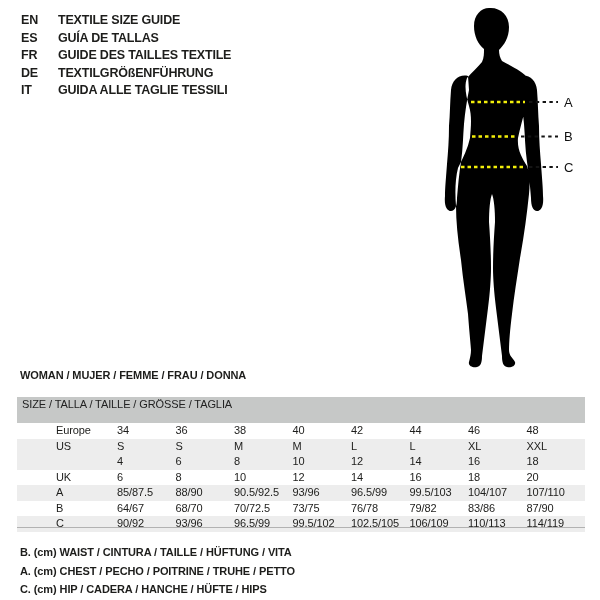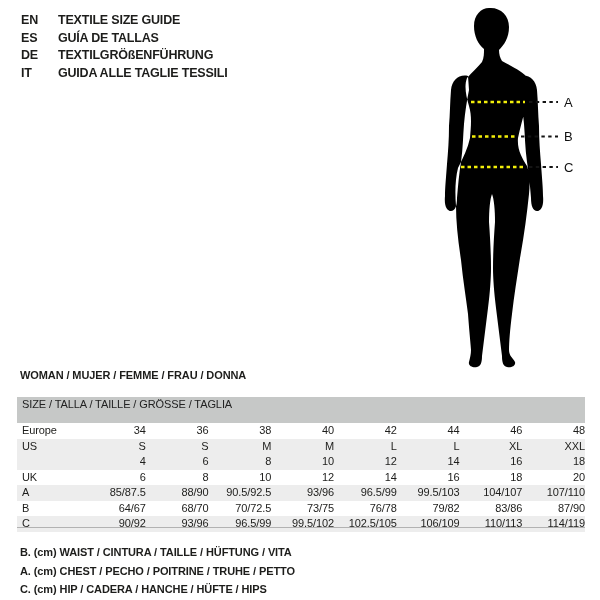--- a/index.html
+++ b/index.html
@@ -20,38 +20,42 @@
   .pointer-line { stroke:var(--pointer-color); stroke-width:1.8; stroke-dasharray:3.4 3.4; }
   .measure-label { font-size:13px; fill:#111; font-family:"Liberation Sans",sans-serif; }
   .heading { position:absolute; left:20px; top:369px; font-size:11px;
              font-weight:bold; letter-spacing:-0.1px; }
   .size-table { position:absolute; left:17px; top:397px; width:568px;
                 font-size:11px; letter-spacing:-0.1px; }
   .t-header { height:26px; line-height:15px; background:var(--header-bg);
               padding-left:5px; color:#222; }
   .t-row { display:flex; height:15.5px; line-height:15.5px; background:#fff; }
   .t-row.shaded { background:var(--stripe-bg); }
-  .t-label { width:66px; padding-left:5px; }
-  .t-cell { flex:1; text-align:right; }
+  .t-label { width:66px; padding-left:5px;margin-left:34px; }
+  .t-cell { flex:1; text-align:left; }
   .table-rule { position:absolute; left:17px; top:527px; width:568px;
                 height:1px; background:#b2b2b2; }
   .legend-block { position:absolute; left:20px; top:546px; }
   .legend-row { height:18.5px; font-size:11px; font-weight:bold; letter-spacing:-0.1px; }
 </style>
 </head>
 <body style="--header-bg: #c6c8c7; --stripe-bg: #ededed; --measure-color: #f2ee0a; --pointer-color: #141414;">
 
 <div class="lang-block">
     <div class="lang-row">
       <span class="lang-code">EN</span>
       <span class="lang-label">TEXTILE SIZE GUIDE</span>
     </div>
     <div class="lang-row">
       <span class="lang-code">ES</span>
       <span class="lang-label">GUÍA DE TALLAS</span>
+    </div>
+    <div class="lang-row">
+      <span class="lang-code">FR</span>
+      <span class="lang-label">GUIDE DES TAILLES TEXTILE</span>
     </div>
     <div class="lang-row">
       <span class="lang-code">DE</span>
       <span class="lang-label">TEXTILGRÖßENFÜHRUNG</span>
     </div>
     <div class="lang-row">
       <span class="lang-code">IT</span>
       <span class="lang-label">GUIDA ALLE TAGLIE TESSILI</span>
     </div>
   </div>

